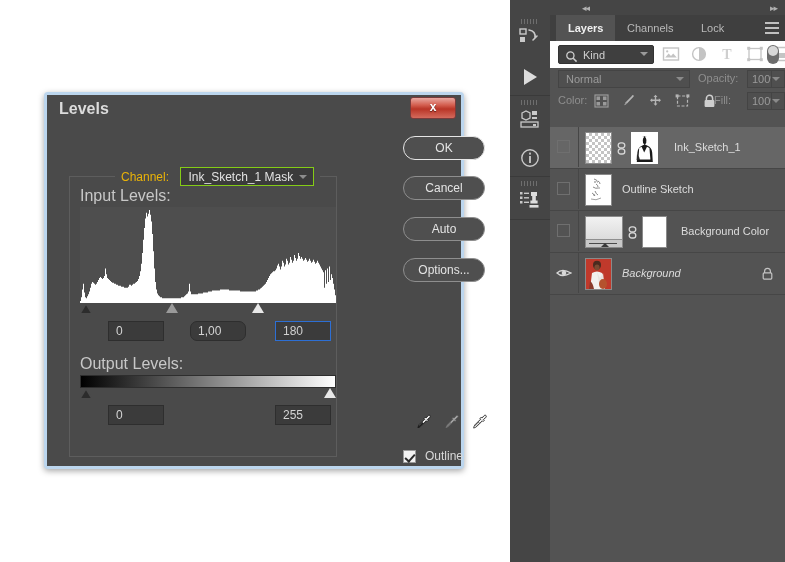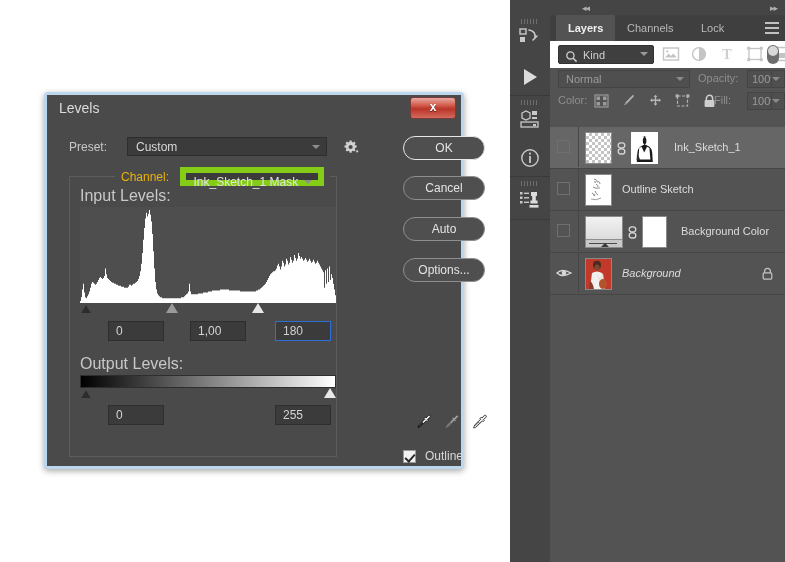--- a/index.html
+++ b/index.html
@@ -17,21 +17,21 @@
     border:3px solid #bcd6ee;
     border-radius:4px;
     box-shadow:0 2px 6px rgba(0,0,0,.35);
     box-sizing:border-box;
   }
   .dlg-titlebar{
     height:26px;background:#4a4a4a;position:relative;
     border-bottom:1px solid #3f3f3f;
   }
   .dlg-title{
-    position:absolute;left:12px;top:5px;font-size:14px;color:#dcdcdc;
+    position:absolute;left:12px;top:5px;font-size:16px;color:#dcdcdc;font-weight:bold;
   }
   .close-btn{
     position:absolute;right:5px;top:2px;width:44px;height:20px;
     border-radius:3px;border:1px solid #7a3b3b;
     background:linear-gradient(to bottom,#e8a8a0 0%,#d45f50 35%,#b93527 55%,#d46a5c 100%);
     color:#fff;font-size:12px;font-weight:bold;text-align:center;line-height:19px;
     text-shadow:0 1px 1px rgba(0,0,0,.5);cursor:pointer;
   }
   .dlg-body{position:absolute;left:0;top:26px;right:0;bottom:0;background:#4a4a4a;}
 
@@ -58,21 +58,21 @@
   .fieldset{
     position:absolute;left:22px;top:55px;width:268px;height:281px;
     border:1px solid #5d5d5d;box-sizing:border-box;
   }
   .channel-row{
     position:absolute;left:45px;top:-10px;background:#4a4a4a;padding:0 6px;height:20px;
   }
   .channel-label{font-size:12px;color:#eab308;line-height:20px;}
   .channel-select{
     display:inline-block;position:relative;vertical-align:top;margin-left:6px;margin-top:0;
-    background:#3b3b3b;border:6px solid #84cc16;color:#e2e2e2;font-size:12px;
+    background:#3b3b3b;border:1px solid #84cc16;color:#e2e2e2;font-size:12px;
     height:19px;line-height:18px;padding:0 20px 0 8px;box-sizing:border-box;cursor:pointer;
   }
   .channel-select .caret{right:6px;top:7px;}
 
   .section-label{position:absolute;font-size:16px;color:#c8c8c8;}
   .input-levels-label{left:10px;top:10px;}
   .output-levels-label{left:10px;top:178px;}
 
   
   .histo{
@@ -247,34 +247,20 @@
 
 <div class="levels-dialog">
 
   <div class="dlg-titlebar">
     <div class="dlg-title">Levels</div>
     <div class="close-btn">x</div>
   </div>
 
   <div class="dlg-body">
 
-    <div class="preset-row">
-      <div class="lbl preset-label">Preset:</div>
-      <div class="select-box preset-select">
-        <span>Custom</span>
-        <span class="caret"></span>
-      </div>
-      <div class="gear">
-        <svg width="16" height="16" viewBox="0 0 16 16">
-          <path fill="#d0d0d0" d="M6.6 1.5h2.0l.25 1.5 1.1.46 1.25-.88 1.42 1.42-.88 1.25.46 1.1 1.5.25v2.0l-1.5.25-.46 1.1.88 1.25-1.42 1.42-1.25-.88-1.1.46-.25 1.5h-2.0l-.25-1.5-1.1-.46-1.25.88-1.42-1.42.88-1.25-.46-1.1-1.5-.25v-2.0l1.5-.25.46-1.1-.88-1.25 1.42-1.42 1.25.88 1.1-.46z"></path>
-          <circle cx="7.6" cy="8" r="2.1" fill="#4a4a4a"></circle>
-          <circle cx="14.2" cy="12.4" r="1.1" fill="#d0d0d0"></circle>
-        </svg>
-      </div>
-    </div>
 
     <div class="fieldset">
 
       <div class="channel-row">
         <span class="channel-label">Channel:</span>
         <span class="channel-select">
           <span>Ink_Sketch_1 Mask</span>
           <span class="caret"></span>
         </span>
       </div>
@@ -287,21 +273,21 @@
           </svg>
       </div>
 
       <div class="slider-track">
         <div class="tri tri-black" id="tri-shadow" style="left: 0px;"></div>
         <div class="tri tri-gray" id="tri-mid" style="left: 86.1px;"></div>
         <div class="tri tri-white" id="tri-high" style="left: 172.2px;"></div>
       </div>
 
       <div class="num-field" style="left:38px;top:144px;">0</div>
-      <div class="num-field" style="left:120px;top:144px;">1,00</div>
+      <div class="num-field" style="left:120px;top:144px;border-radius:7px;">1,00</div>
       <div class="num-field focused" style="left:205px;top:144px;">180</div>
 
       <div class="section-label output-levels-label">Output Levels:</div>
 
       <div class="out-grad"></div>
       <div class="out-track">
         <div class="tri tri-black" style="left:0px;"></div>
         <div class="tri tri-white" style="left:244px;"></div>
       </div>
 

